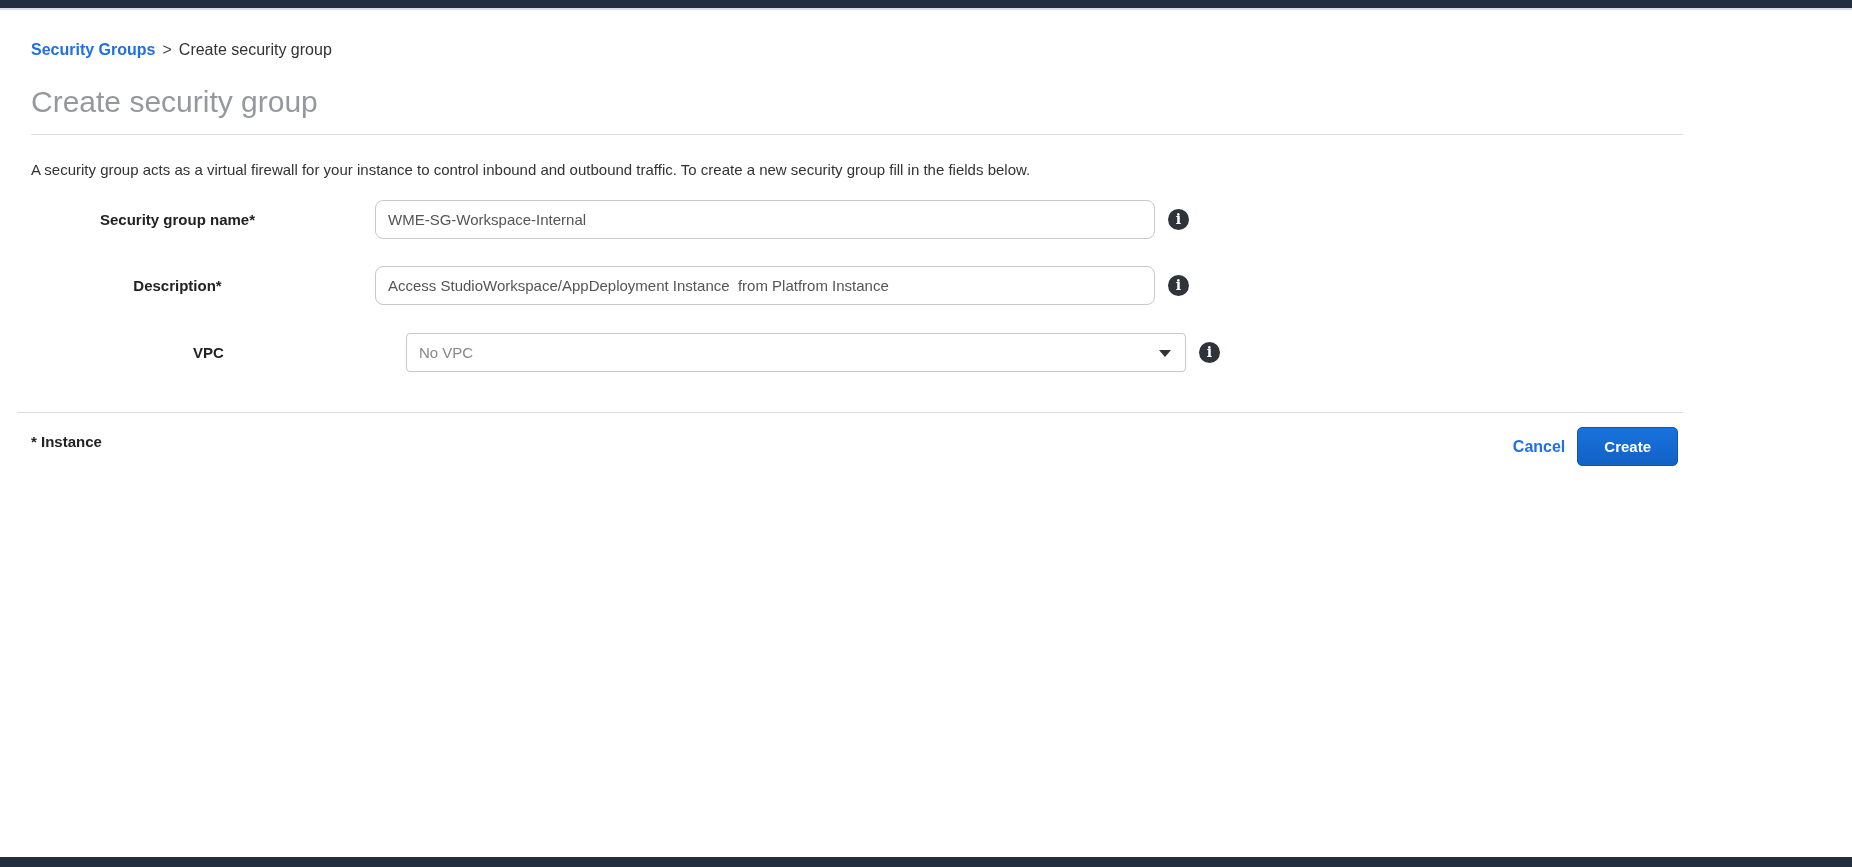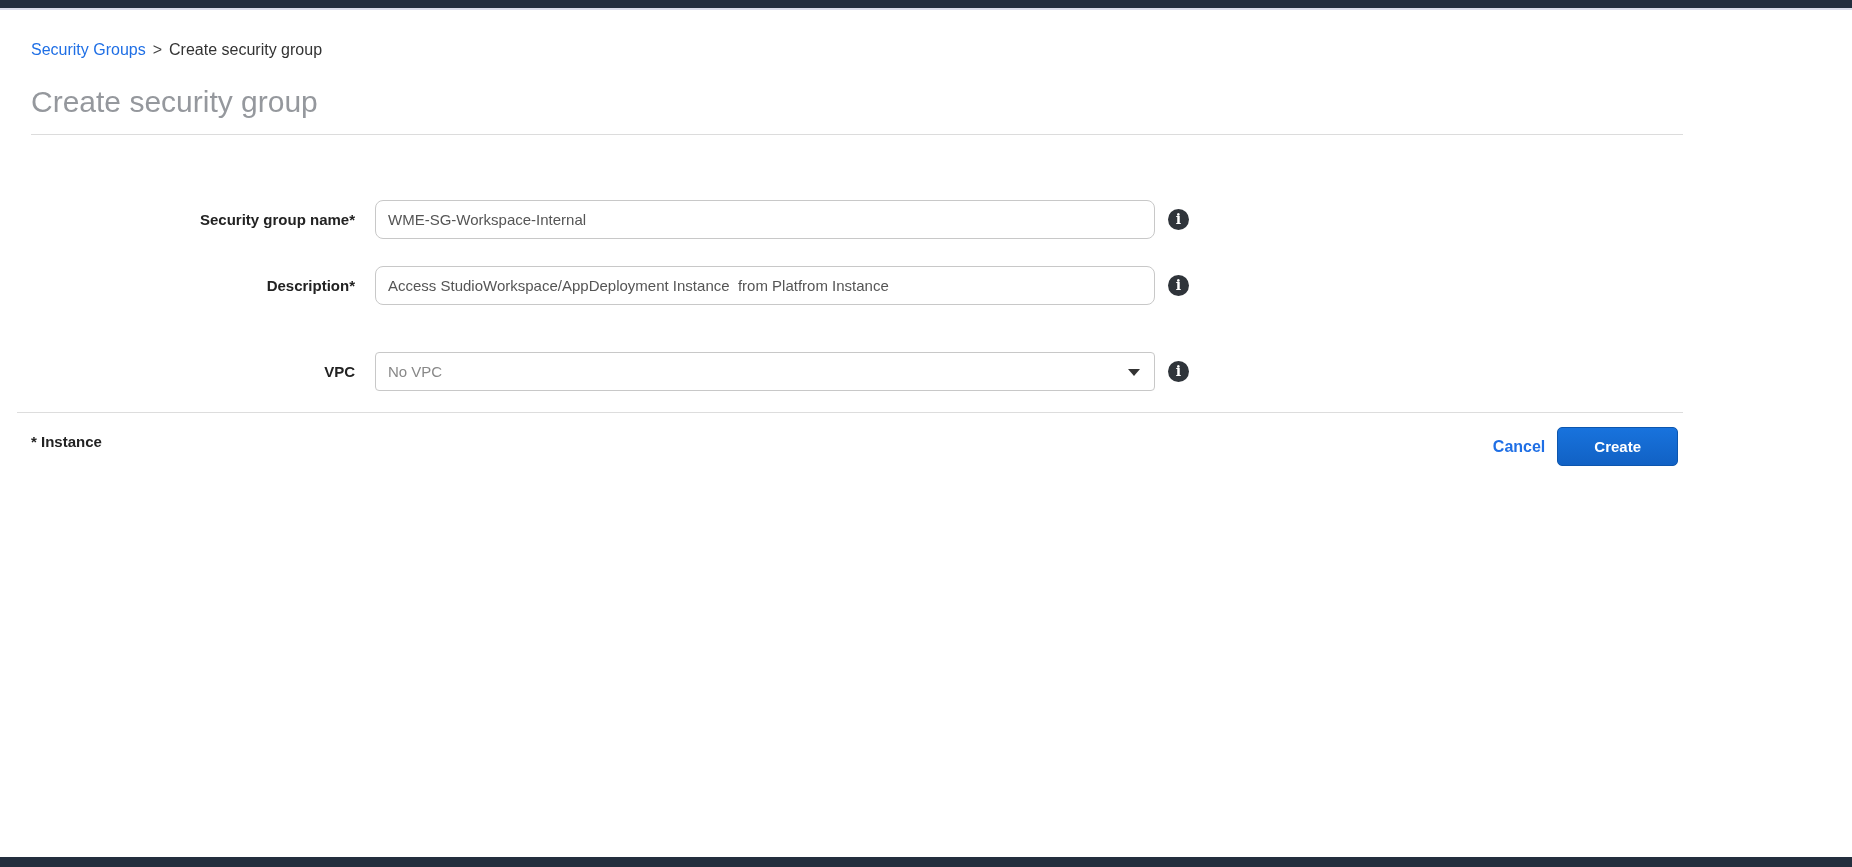--- a/index.html
+++ b/index.html
@@ -10,43 +10,43 @@
   .topbar {
     position: absolute; top: 0; left: 0; width: 1852px; height: 10px;
     background: #232f3e; border-bottom: 2px solid #d9dde9;
   }
   .bottombar {
     position: absolute; bottom: 0; left: 0; width: 1852px; height: 10px;
     background: #232f3e;
   }
 
   .breadcrumb { position: absolute; left: 31px; top: 41px; font-size: 16px; color: #333; }
-  .breadcrumb a { color: #1f6fe5; font-weight: normal; text-decoration: none; cursor: pointer; }
+  .breadcrumb a { color: #1f6fe5; font-weight: bold; text-decoration: none; cursor: pointer; }
   .breadcrumb .sep { margin: 0 7px; color: #444; }
   .breadcrumb .current { color: #333; }
 
   h1.page-title {
     position: absolute; left: 31px; top: 84px; width: 1652px;
     font-size: 30px; font-weight: 400; color: #95989d; line-height: 36px;
     border-bottom: 1px solid #dcdcdc; padding-bottom: 14px;
   }
 
   p.intro {
     position: absolute; left: 31px; top: 160px; width: 1500px;
     font-size: 15px; line-height: 20px; color: #333;
   }
 
   .form-row { position: absolute; left: 0; width: 1250px; height: 39px; }
   .row-1 { top: 200px; }
   .row-2 { top: 266px; }
-  .row-3 { top: 352px; }
+  .row-3 { top: 333px; margin-left: 31px; }
 
   .form-row label {
     position: absolute; left: 0; top: 0; width: 355px; height: 39px;
-    line-height: 39px; text-align: right; font-size: 15px; font-weight: bold; color: #222;
+    line-height: 39px; text-align: center; font-size: 15px; font-weight: bold; color: #222;
   }
   .form-row input[type="text"] {
     position: absolute; left: 375px; top: 0; width: 780px; height: 39px;
     border: 1px solid #c8c8c8; border-radius: 8px; padding: 0 12px;
     font-family: "Liberation Sans", sans-serif; font-size: 15px; color: #555;
     background: #fff; outline: none;
   }
   .select-box {
     position: absolute; left: 375px; top: 0; width: 780px; height: 39px;
     border: 1px solid #c8c8c8; border-radius: 4px; background: #fff;
@@ -81,40 +81,41 @@
   }
   .footer-actions {
     position: absolute; left: 0; top: 427px; width: 1678px; height: 39px;
     display: flex; justify-content: flex-end; align-items: center; gap: 12px;
   }
   .cancel-link {
     font-size: 16px; font-weight: bold; color: #1f6fe5;
     text-decoration: none; cursor: pointer;
   }
   .create-btn {
-    height: 39px; padding: 0 36px; border-radius: 5px;
+    height: 39px; padding: 0 26px; border-radius: 5px;
     background: linear-gradient(#1873dd, #1161c4);
     border: 1px solid #0d56ae;
     font-family: "Liberation Sans", sans-serif; font-size: 15px; font-weight: bold;
     color: #ffffff; cursor: pointer;
   }
 </style>
 </head>
 <body>
 
 <div class="page">
 
   <div class="topbar"></div>
 
   <div class="breadcrumb">
     <a href="#">Security Groups</a><span class="sep">&gt;</span><span class="current">Create security group</span>
   </div>
 
   <h1 class="page-title">Create security group</h1>
 
+  <p class="intro">A security group acts as a virtual firewall for your instance to control inbound and outbound traffic. To create a new security group fill in the fields below.</p>
 
   <div class="form-row row-1">
     <label>Security group name*</label>
     <input type="text" value="WME-SG-Workspace-Internal" style="">
     <span class="info-badge">
         <i>i</i>
       </span>
   </div>
 
   <div class="form-row row-2">

